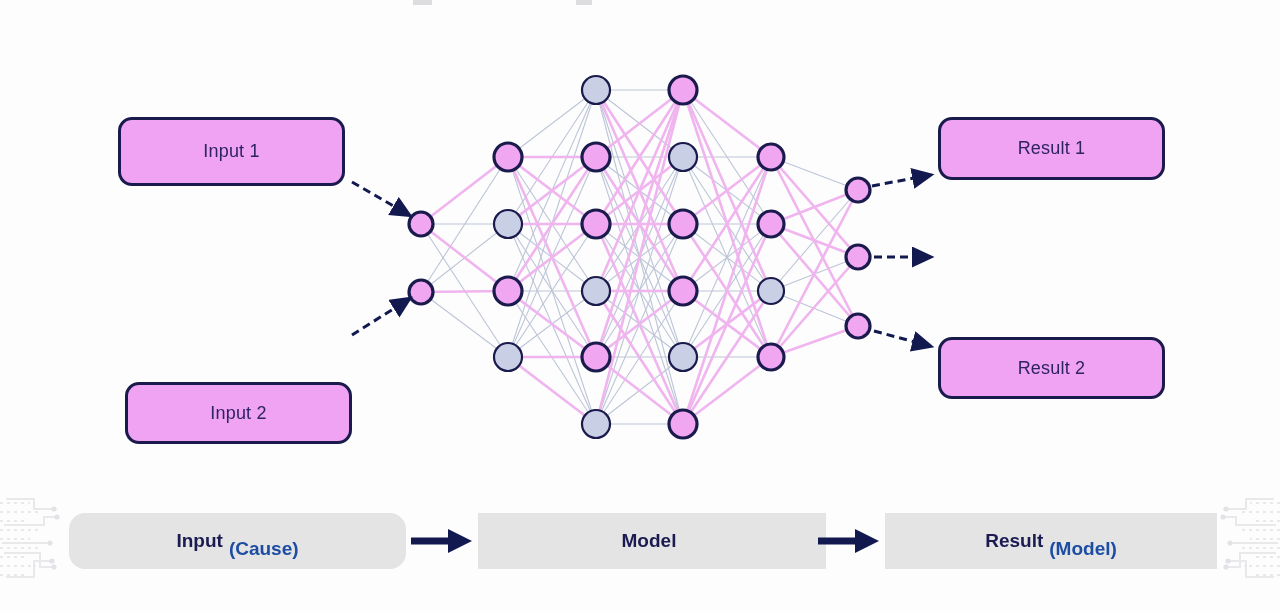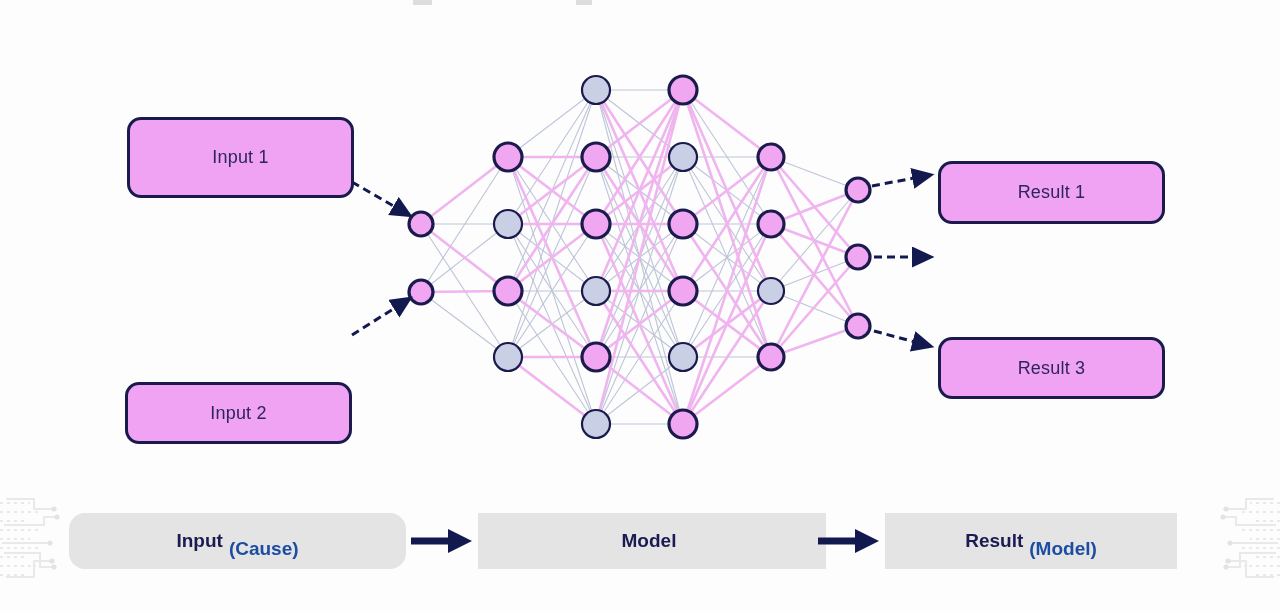--- a/index.html
+++ b/index.html
@@ -13,35 +13,35 @@
     background:var(--bg);
     font-family:"Liberation Sans", sans-serif;
   }
   .net-svg{position:absolute; left:0; top:0;}
   .node-box{
     position:absolute; width:227px; box-sizing:border-box;
     background:var(--box-pink); border:3px solid var(--border-navy);
     border-radius:14px; display:flex; align-items:center; justify-content:center;
     color:var(--text-indigo); font-size:18px; letter-spacing:.2px;
   }
-  .box-input-1{left:127px; top:117px; height:81px;}
+  .box-input-1{left:118px; top:117px; height:69px;}
   .box-input-2{left:125px; top:338px; height:62px;margin-top:44px;}
-  .box-result-1{left:938px; top:117px; height:63px;margin-top:44px;}
+  .box-result-1{left:938px; top:117px; height:63px;}
   .box-result-2{left:938px; top:227px; height:62px;}
   .box-result-3{left:938px; top:337px; height:62px;}
   .flow-bar{
     position:absolute; top:513px; height:56px; background:var(--bar-bg);
     display:flex; align-items:center; justify-content:center;
     font-size:19px; font-weight:bold; white-space:pre;
   }
   .flow-bar .bar-main{color:var(--bar-dark);}
   .flow-bar .bar-paren{color:var(--bar-blue); margin-left:6px;margin-top:15px;}
   .bar-1{left:69px; width:337px;border-radius:16px;}
   .bar-2{left:478px; width:348px;}
-  .bar-3{left:885px; width:292px;}
+  .bar-3{left:885px; width:332px;}
   .flow-arrow{position:absolute; top:528px; width:61px; height:26px;}
   .flow-arrow-1{left:411px;}
   .flow-arrow-2{left:818px;}
   .circuit{position:absolute; top:497px; width:62px; height:84px;}
   .circuit-left{left:0;}
   .circuit-right{left:1218px; transform:scaleX(-1);}
   .title-remnant{position:absolute; top:0; height:5px; background:#DDDDDF;}
   .title-remnant-1{left:413px; width:19px;}
   .title-remnant-2{left:576px; width:16px;}
 </style>
@@ -206,21 +206,21 @@
   <div class="node-box box-input-1">
     <span>Input 1</span>
   </div>
   <div class="node-box box-input-2">
     <span>Input 2</span>
   </div>
   <div class="node-box box-result-1">
     <span>Result 1</span>
   </div>
   <div class="node-box box-result-3">
-    <span>Result 3</span>
+    <span>Result 2</span>
   </div>
 
   <div class="flow-bar bar-1">
     <span class="bar-main">Input</span>
     <span class="bar-paren">(Cause)</span>
   </div>
   <svg class="flow-arrow flow-arrow-1" viewBox="0 0 61 26">
     <rect x="0" y="9.5" width="38" height="7" fill="#11194E"></rect>
     <polygon points="37,1 61,13 37,25" fill="#11194E"></polygon>
   </svg>

